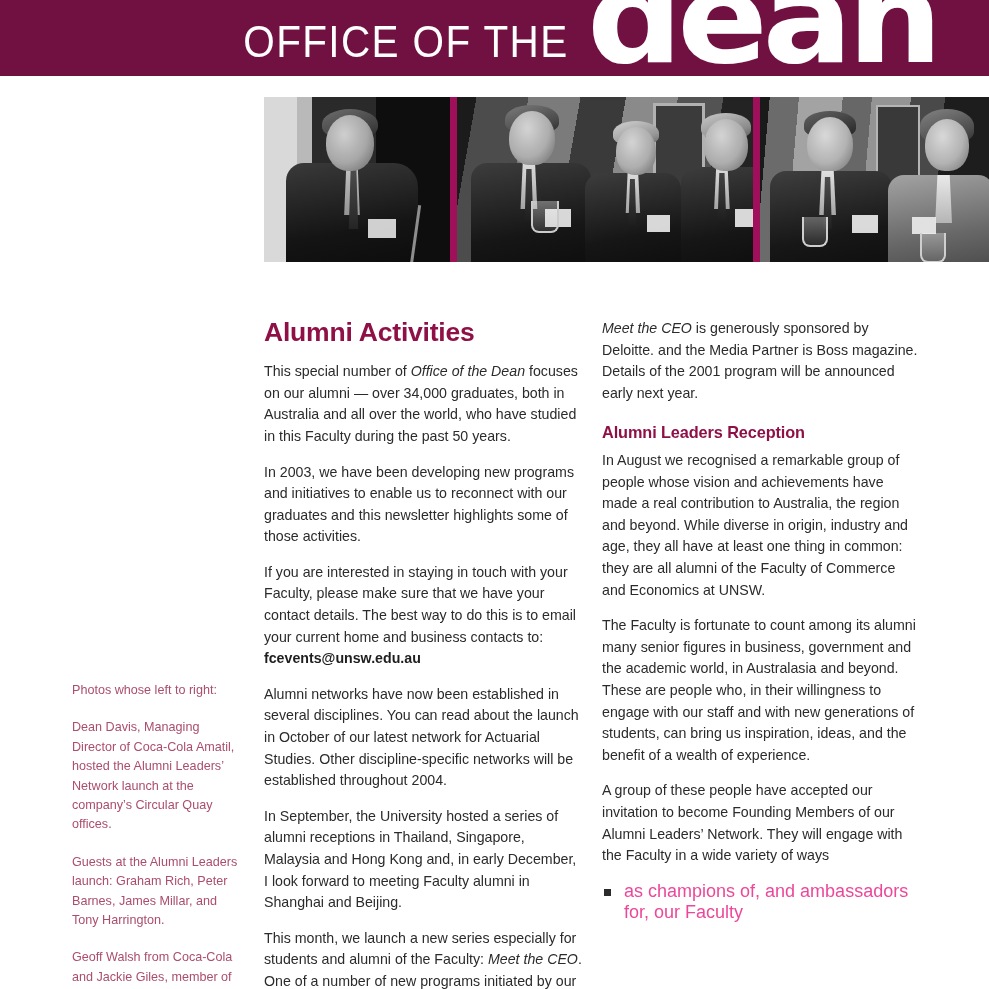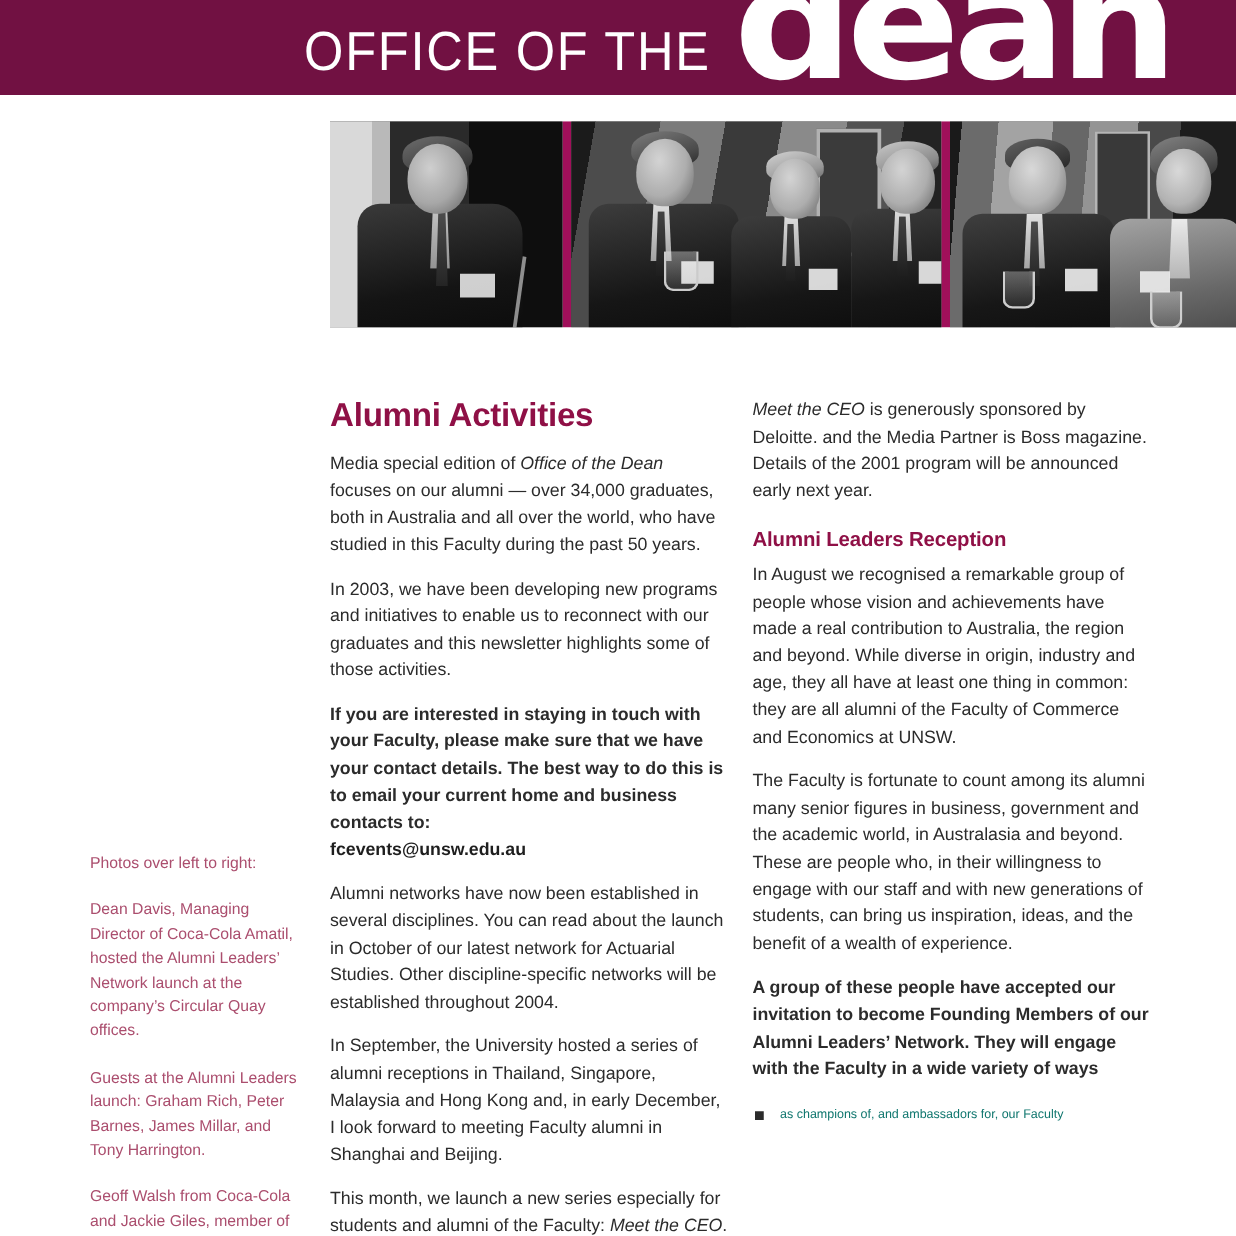--- a/index.html
+++ b/index.html
@@ -209,37 +209,37 @@
     letter-spacing: -0.1px;
     margin: 19px 0 8px 0;
     line-height: 1.15;
   }
   p.body {
     color: #2b2b2b;
     font-size: 14.2px;
     line-height: 21.6px;
     margin: 0 0 14px 0;
   }
-  p.body.tight { margin-bottom: 0; font-weight: bold; }
+  p.body.tight { margin-bottom: 0; }
   .email {
     font-weight: 700;
     color: #1e1e1e;
     display: block;
   }
   em { font-style: italic; margin-top: 22px; }
 
   ul.bullets {
     list-style: none;
     margin: 14px 0 0 0;
     padding: 0;
   }
   ul.bullets li {
     position: relative;
-    color: #0f766e;
-    font-size: 10px;
+    color: #ec4899;
+    font-size: 18px;
     line-height: 21.6px;
     padding-left: 22px;
     margin-bottom: 12px;
   }
   ul.bullets li::before {
     content: "";
     position: absolute;
     left: 2px; top: 8px;
     width: 7px; height: 7px;
     background: #2b2b2b;
@@ -315,31 +315,31 @@
     <div class="p3-shirt" style="left:170px; top:78px; width:28px; height:48px; background:linear-gradient(180deg,#efeae2,#bab4ab);"></div>
     <div class="p3-hair" style="left:160px; top:12px; width:54px; height:34px; background:linear-gradient(160deg,#8d8178,#554d46 70%,#332e2a);"></div>
     <div class="p3-head" style="left:165px; top:22px; width:44px; height:52px;"></div>
     <div class="p3-badge" style="left:152px; top:120px; width:24px; height:17px;"></div>
     <div class="p3-glass" style="left:160px; top:136px;"></div>
   </div>
 
 </div>
 
 <div class="sidebar">
-  <div class="caption-block">Photos over left to right:</div>
+  <div class="caption-block">Photos whose left to right:</div>
   <div class="caption-block">Dean Davis, Managing Director of Coca-Cola Amatil, hosted the Alumni Leaders’ Network launch at the company’s Circular Quay offices.</div>
   <div class="caption-block">Guests at the Alumni Leaders launch: Graham Rich, Peter Barnes, James Millar, and Tony Harrington.</div>
   <div class="caption-block">Geoff Walsh from Coca-Cola and Jackie Giles, member of the Faculty Advisory Board.</div>
 </div>
 
 <div class="col col-left">
 
   <h1 class="article-title">Alumni Activities</h1>
 
-  <p class="body"><span>Media special edition of </span><em>Office of the Dean</em><span> focuses on our alumni — over 34,000 graduates, both in Australia and all over the world, who have studied in this Faculty during the past 50 years.</span></p>
+  <p class="body"><span>This special number of </span><em>Office of the Dean</em><span> focuses on our alumni — over 34,000 graduates, both in Australia and all over the world, who have studied in this Faculty during the past 50 years.</span></p>
 
   <p class="body">In 2003, we have been developing new programs and initiatives to enable us to reconnect with our graduates and this newsletter highlights some of those activities.</p>
 
   <p class="body tight">If you are interested in staying in touch with your Faculty, please make sure that we have your contact details. The best way to do this is to email your current home and business contacts to:</p>
   <p class="body">
       <span class="email">fcevents@unsw.edu.au</span>
     </p>
 
   <p class="body">Alumni networks have now been established in several disciplines. You can read about the launch in October of our latest network for Actuarial Studies. Other discipline-specific networks will be established throughout 2004.</p>
 

